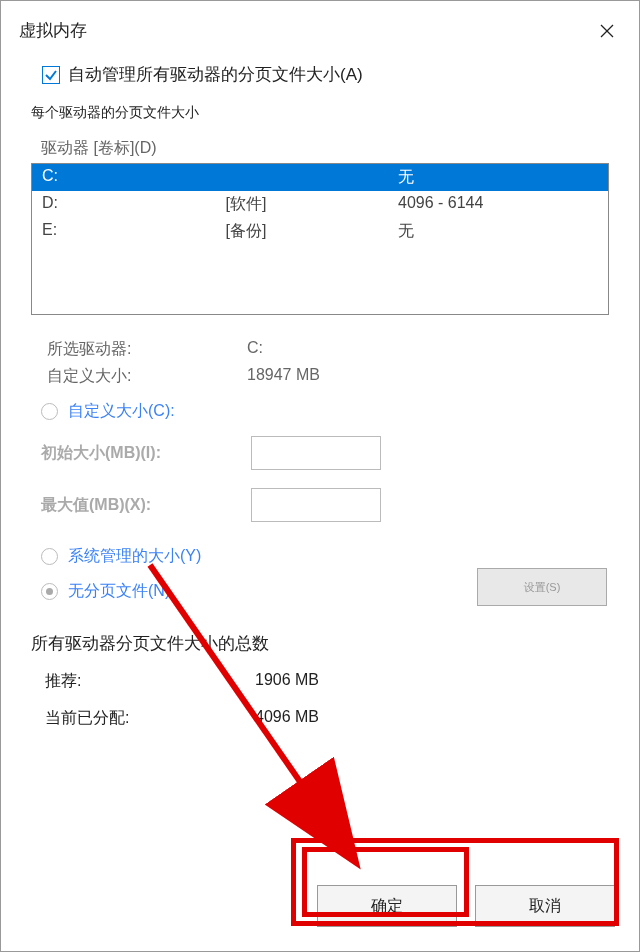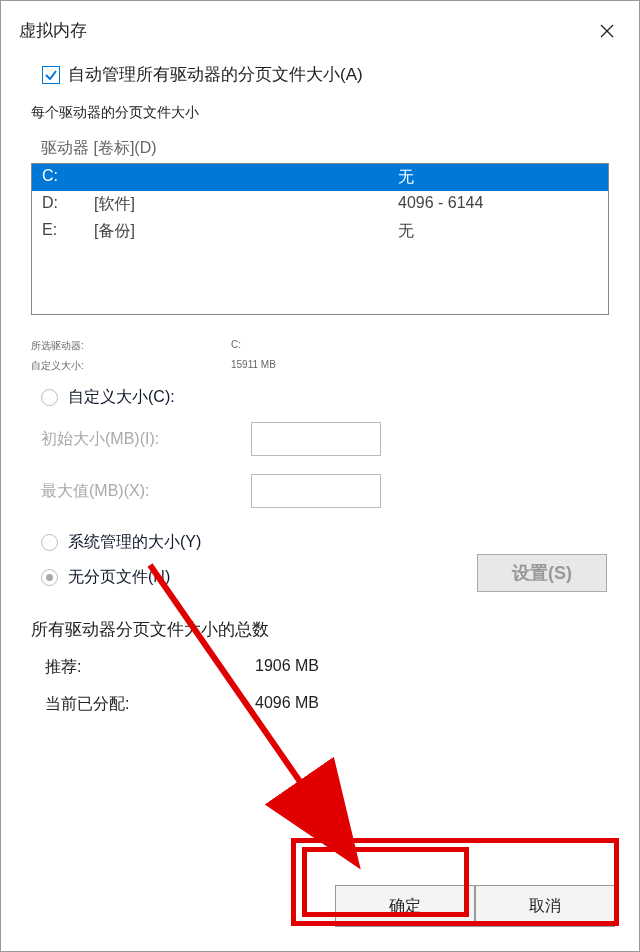--- a/index.html
+++ b/index.html
@@ -85,38 +85,38 @@
     display: flex;
     padding: 3px 10px;
     font-size: 16px;
     color: #444;
   }
   .drive-row.selected {
     background: #0078d7;
     color: #fff;
   }
   .drive-letter { width: 52px; }
-  .drive-label { flex: 1; }
+  .drive-label { flex: 1; text-align: center; }
   .drive-page { width: 200px; text-align: left; }
   .info-row {
     display: flex;
-    margin-left: 8px;
+    margin-left: 24px;
     margin-bottom: 6px;
-    font-size: 10px;
+    font-size: 16px;
     color: #666;
   }
   .info-label { width: 200px; }
   .info-value { flex: 1; }
   .radio-row {
     display: flex;
     align-items: center;
     margin-left: 18px;
     margin-top: 14px;
     font-size: 16px;
-    color: #0f172a;
+    color: #3b82f6;
   }
   .radio {
     width: 17px;
     height: 17px;
     border: 1.5px solid #888;
     border-radius: 50%;
     margin-right: 10px;
     display: inline-flex;
     align-items: center;
     justify-content: center;
@@ -125,20 +125,21 @@
   .radio.disabled { border-color: #bbb; }
   .radio .dot {
     width: 7px; height: 7px; border-radius: 50%; background: #555;
   }
   .radio.disabled .dot { background: #aaa; }
   .input-row {
     display: flex;
     align-items: center;
     margin-left: 18px;
     margin-top: 14px;
+    font-weight: bold;
   }
   .input-label { width: 210px; font-size: 16px; color: #aaa; }
   .num-input {
     width: 130px;
     height: 34px;
     border: 1px solid #bbb;
     background: #fff;
   }
   .set-row {
     display: flex;
@@ -147,41 +148,41 @@
     margin-top: -34px;
   }
   .btn {
     width: 130px;
     height: 38px;
     border: 1px solid #aaa;
     background: #f0f0f0;
     display: flex;
     align-items: center;
     justify-content: center;
-    font-size: 18px;
+    font-size: 11px;
     color: #666;
-    font-weight: bold;
   }
   .btn.disabled { background: #e8e8e8; color: #999; }
   .totals-label {
     font-size: 17px;
     color: #222;
     margin: 26px 0 16px 8px;
   }
   .total-row {
     display: flex;
     margin-left: 22px;
     margin-bottom: 16px;
     font-size: 16px;
     color: #222;
   }
   .total-row .tl { width: 210px; }
   .footer {
     display: flex;
     justify-content: flex-end;
+    gap: 18px;
     padding: 24px 24px 24px 0;
   }
   .footer .btn-main {
     width: 140px;
     height: 42px;
     border: 1px solid #999;
     background: #f4f4f4;
     display: flex;
     align-items: center;
     justify-content: center;
@@ -261,21 +262,21 @@
         <span class="drive-page">无</span>
       </div>
     </div>
 
     <div class="info-row">
       <span class="info-label">所选驱动器:</span>
       <span class="info-value">C:</span>
     </div>
     <div class="info-row">
       <span class="info-label">自定义大小:</span>
-      <span class="info-value">15911 MB</span>
+      <span class="info-value">18947 MB</span>
     </div>
 
     <div class="radio-row">
       <span class="radio disabled"></span>
       <span>自定义大小(C):</span>
     </div>
 
     <div class="input-row">
       <span class="input-label">初始大小(MB)(I):</span>
       <div class="num-input"></div>

